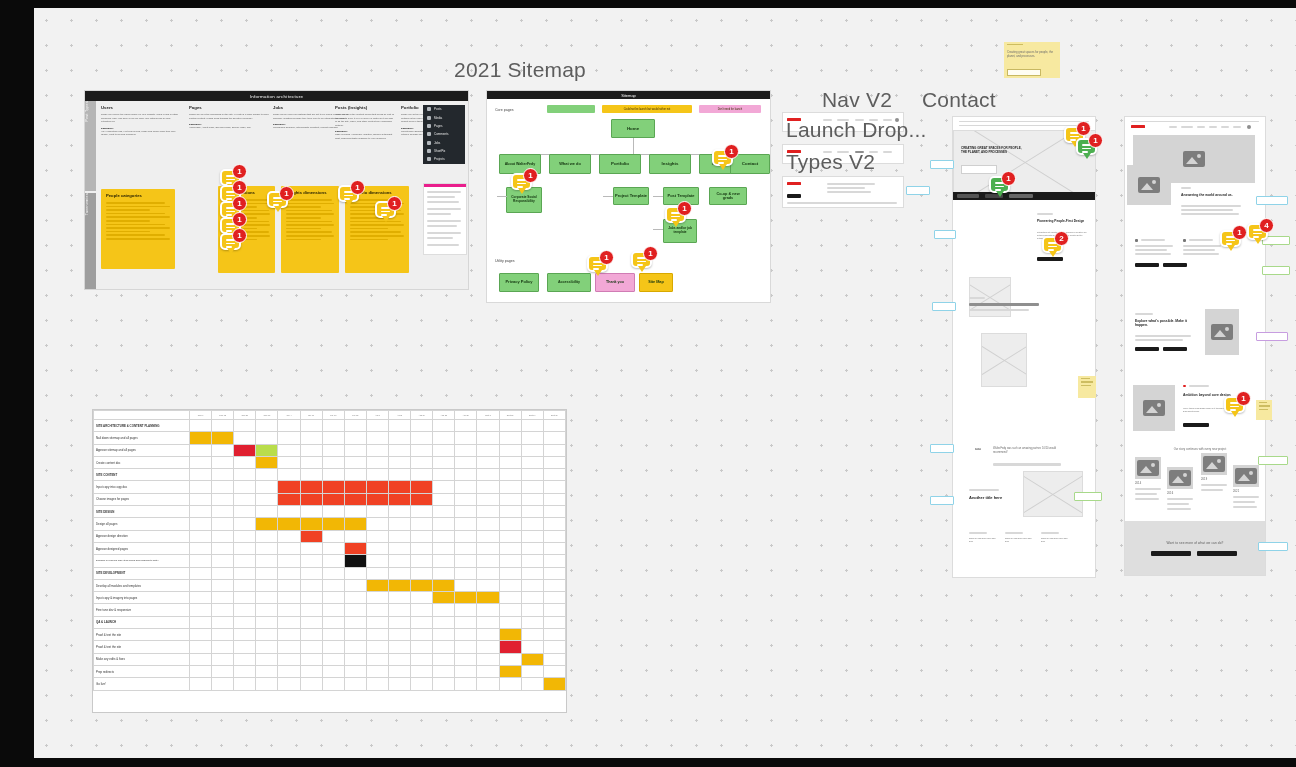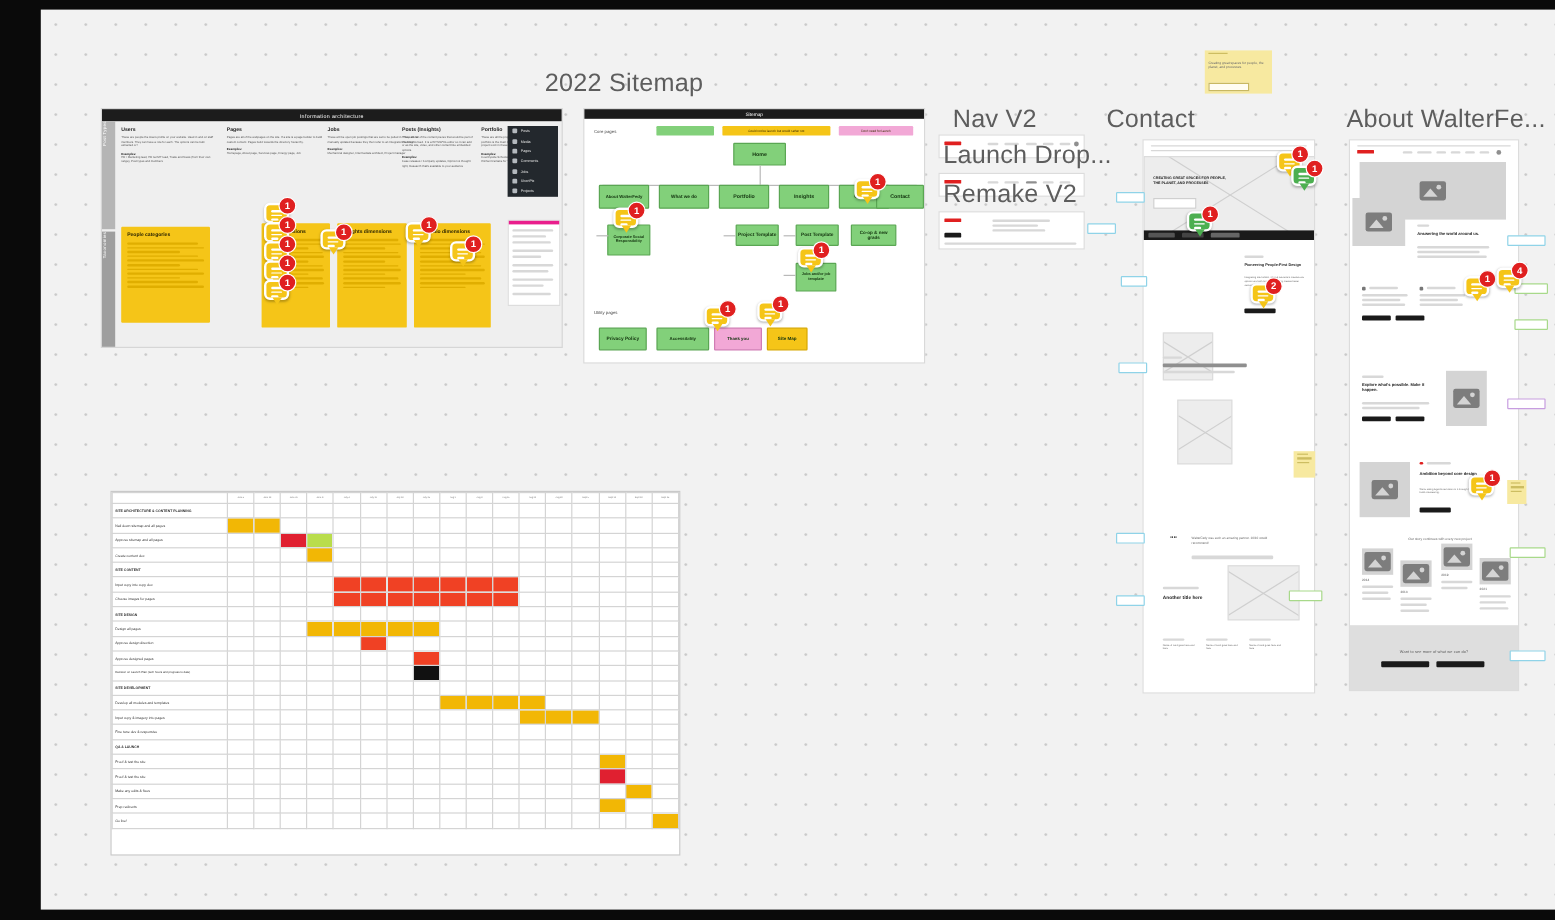--- a/index.html
+++ b/index.html
@@ -108,21 +108,21 @@
   .stickynote{position:absolute;background:#f7e9a0;}
   .stickynote .l{height:1.4px;background:#cdbd61;margin:2px 3px;}
   .logo{position:absolute;background:#e02020;height:3px;border-radius:.5px;}
   .darkband{position:absolute;background:#1a1a1a;}
 </style>
 </head>
 <body>
 
 <div id="canvas">
 
-  <div class="abs frame-title" style="left:420px;top:50px;">2022 Sitemap</div>
+  <div class="abs frame-title" style="left:420px;top:50px;">2021 Sitemap</div>
 
   <div class="abs" id="ia-board">
     <div class="topbar">Information architecture</div>
 
     <div class="railv" style="left:0;top:10px;height:90px;">
       <span>Post Types</span>
     </div>
     <div class="railv" style="left:0;top:102px;height:96px;background:#9e9e9e;">
       <span>Taxonomies</span>
     </div>
@@ -893,42 +893,42 @@
             <td></td>
             <td></td>
             <td></td>
             <td></td>
             <td style="background: rgb(242, 183, 5);"></td>
           </tr>
         </tbody>
     </table>
   </div>
 
-  <div class="abs frame-title" style="left:760px;top:80px;">Nav V2</div>
+  <div class="abs frame-title" style="left:788px;top:80px;">Nav V2</div>
   <div class="pageframe" style="left:748px;top:104px;width:120px;height:18px;">
     <div class="logo" style="left:4px;top:5px;width:14px;"></div>
     <div class="bar" style="position:absolute;left:40px;top:6px;width:9px;height:2px;"></div>
     <div class="bar" style="position:absolute;left:54px;top:6px;width:12px;height:2px;"></div>
     <div class="bar" style="position:absolute;left:72px;top:6px;width:9px;height:2px;"></div>
     <div class="bar" style="position:absolute;left:86px;top:6px;width:9px;height:2px;"></div>
     <div class="bar" style="position:absolute;left:100px;top:6px;width:9px;height:2px;"></div>
     <div class="bar dk" style="position:absolute;left:112px;top:5px;width:4px;height:4px;border-radius:50%;"></div>
   </div>
 
   <div class="abs frame-title" style="left:752px;top:110px;">Launch Drop...</div>
   <div class="pageframe" style="left:748px;top:136px;width:120px;height:18px;">
     <div class="logo" style="left:4px;top:5px;width:14px;"></div>
     <div class="bar" style="position:absolute;left:40px;top:6px;width:9px;height:2px;"></div>
     <div class="bar" style="position:absolute;left:54px;top:6px;width:12px;height:2px;"></div>
     <div class="bar dk" style="position:absolute;left:72px;top:6px;width:9px;height:2px;"></div>
     <div class="bar" style="position:absolute;left:86px;top:6px;width:9px;height:2px;"></div>
     <div class="bar" style="position:absolute;left:100px;top:6px;width:9px;height:2px;"></div>
   </div>
 
-  <div class="abs frame-title" style="left:752px;top:142px;">Remake V2</div>
+  <div class="abs frame-title" style="left:752px;top:142px;">Types V2</div>
   <div class="pageframe" style="left:748px;top:168px;width:120px;height:30px;">
     <div class="logo" style="left:4px;top:5px;width:14px;"></div>
     <div class="bar" style="position:absolute;left:44px;top:6px;width:48px;height:1.5px;"></div>
     <div class="bar" style="position:absolute;left:44px;top:10px;width:38px;height:1.5px;"></div>
     <div class="bar" style="position:absolute;left:44px;top:14px;width:44px;height:1.5px;"></div>
     <div class="bar bk" style="position:absolute;left:4px;top:17px;width:14px;height:4px;"></div>
     <div class="bar" style="position:absolute;left:4px;top:25px;width:110px;height:1.5px;"></div>
   </div>
   <div class="bluelab" style="left:872px;top:178px;width:22px;"></div>
 
@@ -1025,21 +1025,20 @@
     <div class="bubble">
         <div class="lines">
           <i style="width:12px"></i>
           <i style="width:9px"></i>
           <i style="width:6px"></i>
         </div>
       </div>
     <div class="badge">2</div>
   </div>
 
-  <div class="abs frame-title" style="left:1088px;top:80px;">About WalterFe...</div>
   <div class="pageframe" style="left:1090px;top:108px;width:140px;height:458px;">
     <div class="bar" style="position:absolute;left:6px;top:4px;width:128px;height:1.2px;"></div>
     <div class="logo" style="left:6px;top:8px;width:14px;"></div>
     <div class="bar" style="position:absolute;left:44px;top:9px;width:8px;height:1.8px;"></div>
     <div class="bar" style="position:absolute;left:56px;top:9px;width:12px;height:1.8px;"></div>
     <div class="bar" style="position:absolute;left:72px;top:9px;width:8px;height:1.8px;"></div>
     <div class="bar" style="position:absolute;left:84px;top:9px;width:8px;height:1.8px;"></div>
     <div class="bar" style="position:absolute;left:96px;top:9px;width:8px;height:1.8px;"></div>
     <div class="bar" style="position:absolute;left:108px;top:9px;width:8px;height:1.8px;"></div>
     <div class="bar dk" style="position:absolute;left:122px;top:8px;width:4px;height:4px;border-radius:50%;"></div>

